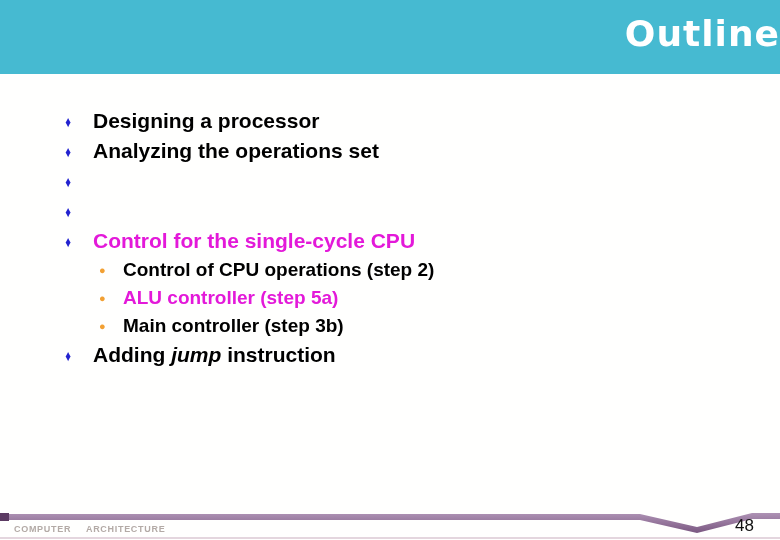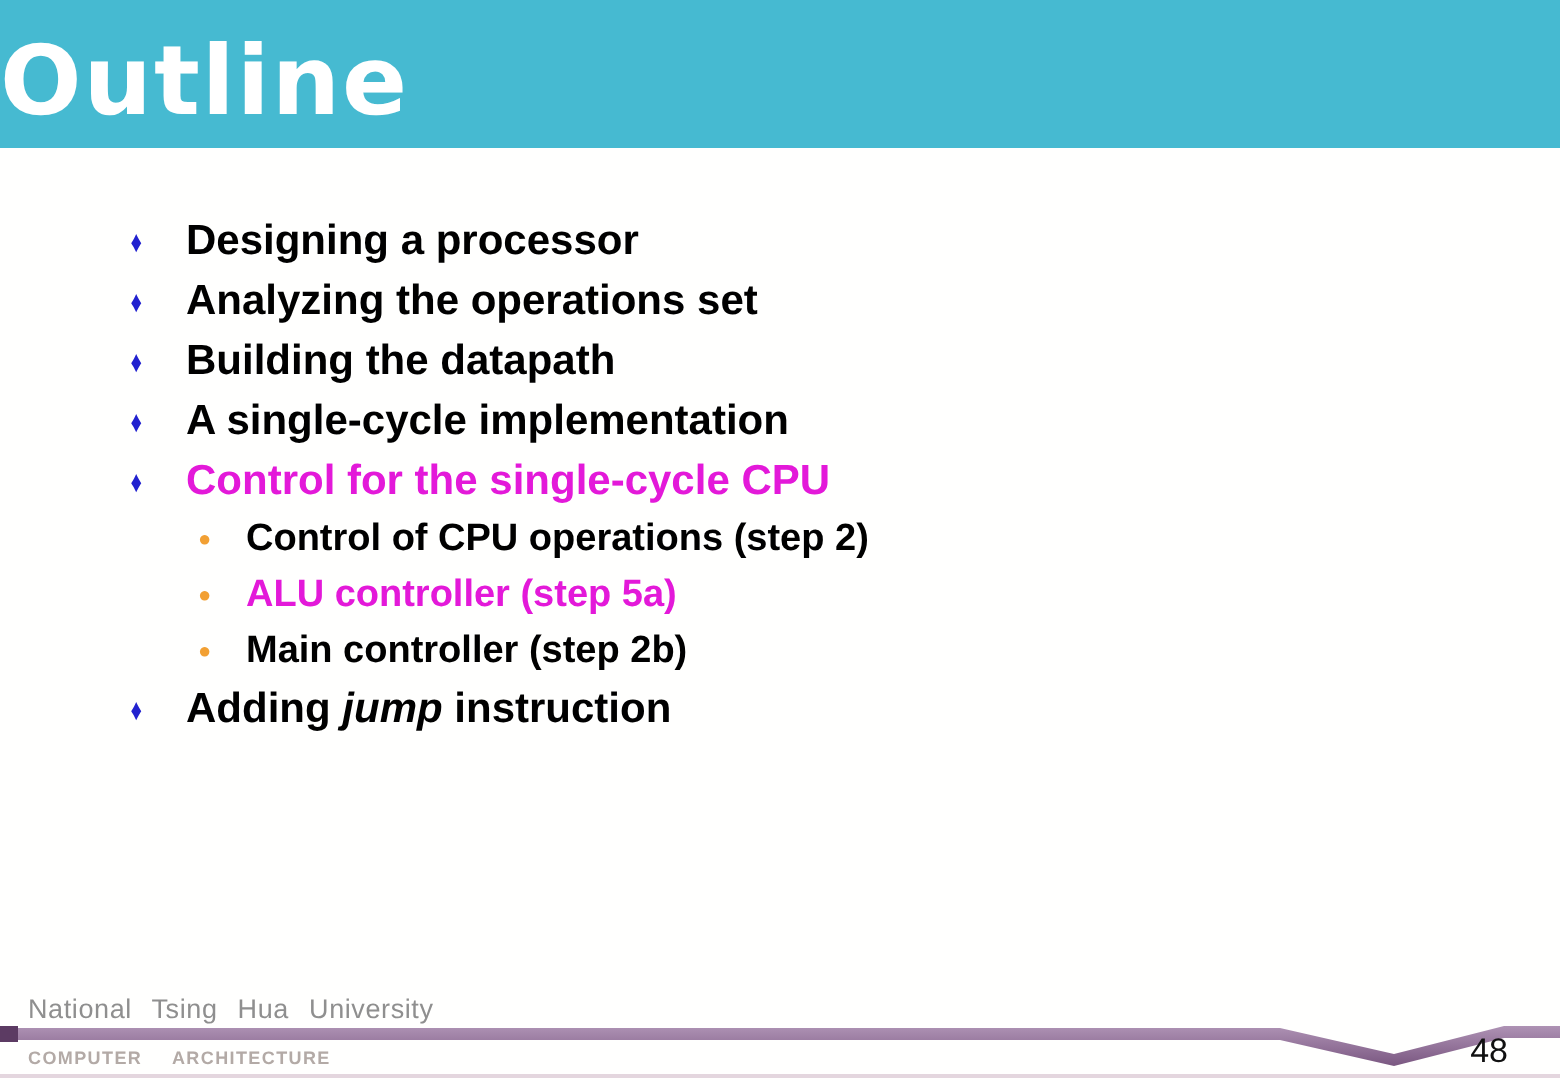--- a/index.html
+++ b/index.html
@@ -12,24 +12,24 @@
     font-family:"Liberation Sans", sans-serif;
   }
   
   .header {
     position:absolute; left:0; top:0;
     width:780px; height:74px;
     background:var(--header-bg, #46BAD1);
   }
   .header h1 {
     margin:0; padding-top:13px;
-    text-align:left;
+    text-align:right;
     font-family:"DejaVu Sans", sans-serif;
     font-weight:bold;
-    font-size:48px;
+    font-size:36px;
     color:#ffffff;
     letter-spacing:1px;
   }
   
   .content {
     position:absolute; left:60px; top:106px; right:20px;
   }
   .content ul { list-style:none; }
   .content li { display:flex; align-items:center; color:#000; }
   li.level1 {
@@ -99,50 +99,47 @@
         <li class="level1 black">
           <span class="icon">♦</span>
           <span class="txt"><span>Designing a processor</span></span>
         </li>
         <li class="level1 black">
           <span class="icon">♦</span>
           <span class="txt"><span>Analyzing the operations set</span></span>
         </li>
         <li class="level1 black">
           <span class="icon">♦</span>
-          <span class="txt"><span>Building the datapath</span></span>
         </li>
         <li class="level1 black">
           <span class="icon">♦</span>
-          <span class="txt"><span>A single-cycle implementation</span></span>
         </li>
         <li class="level1 magenta">
           <span class="icon">♦</span>
           <span class="txt"><span>Control for the single-cycle CPU</span></span>
         </li>
         <li class="level2 black">
           <span class="icon">●</span>
           <span class="txt"><span>Control of CPU operations (step 2)</span></span>
         </li>
         <li class="level2 magenta">
           <span class="icon">●</span>
           <span class="txt"><span>ALU controller (step 5a)</span></span>
         </li>
         <li class="level2 black">
           <span class="icon">●</span>
-          <span class="txt"><span>Main controller (step 2b)</span></span>
+          <span class="txt"><span>Main controller (step 3b)</span></span>
         </li>
         <li class="level1 black">
           <span class="icon">♦</span>
           <span class="txt"><span>Adding </span><span class="it">jump</span><span> instruction</span></span>
         </li>
       </ul>
   </main>
 
-  <div class="uni">National Tsing Hua University</div>
 
   <svg class="footer-bar" viewBox="0 0 780 30" preserveAspectRatio="none">
     <defs>
       <linearGradient id="barGrad" x1="0" y1="0" x2="0" y2="1">
         <stop offset="0" stop-color="#AE92B4"></stop>
         <stop offset="1" stop-color="#7A5781"></stop>
       </linearGradient>
     </defs>
     <polygon points="0,4 640,4 697,17 752,3 780,3 780,9 752,9 697,23 640,10 0,10" fill="url(#barGrad)"></polygon>
     <rect x="0" y="3" width="9" height="8" fill="#5C3B63"></rect>

